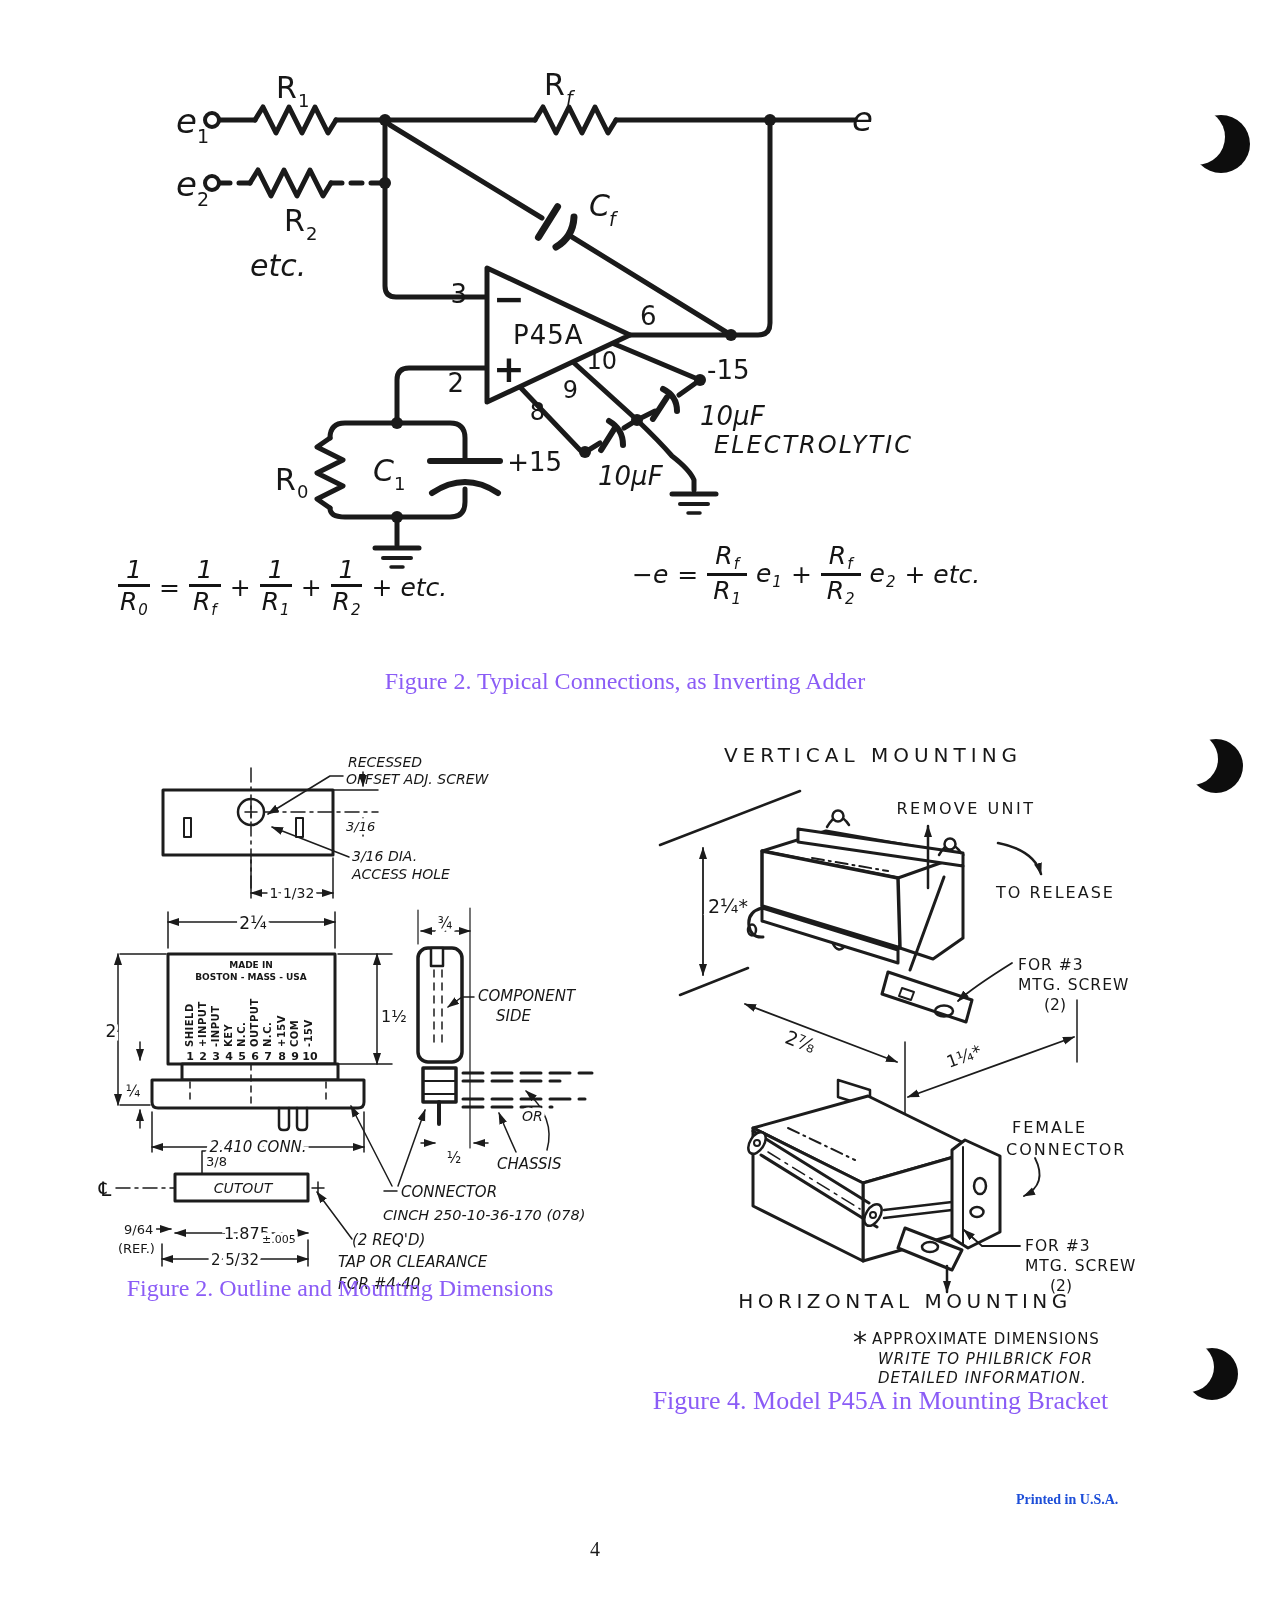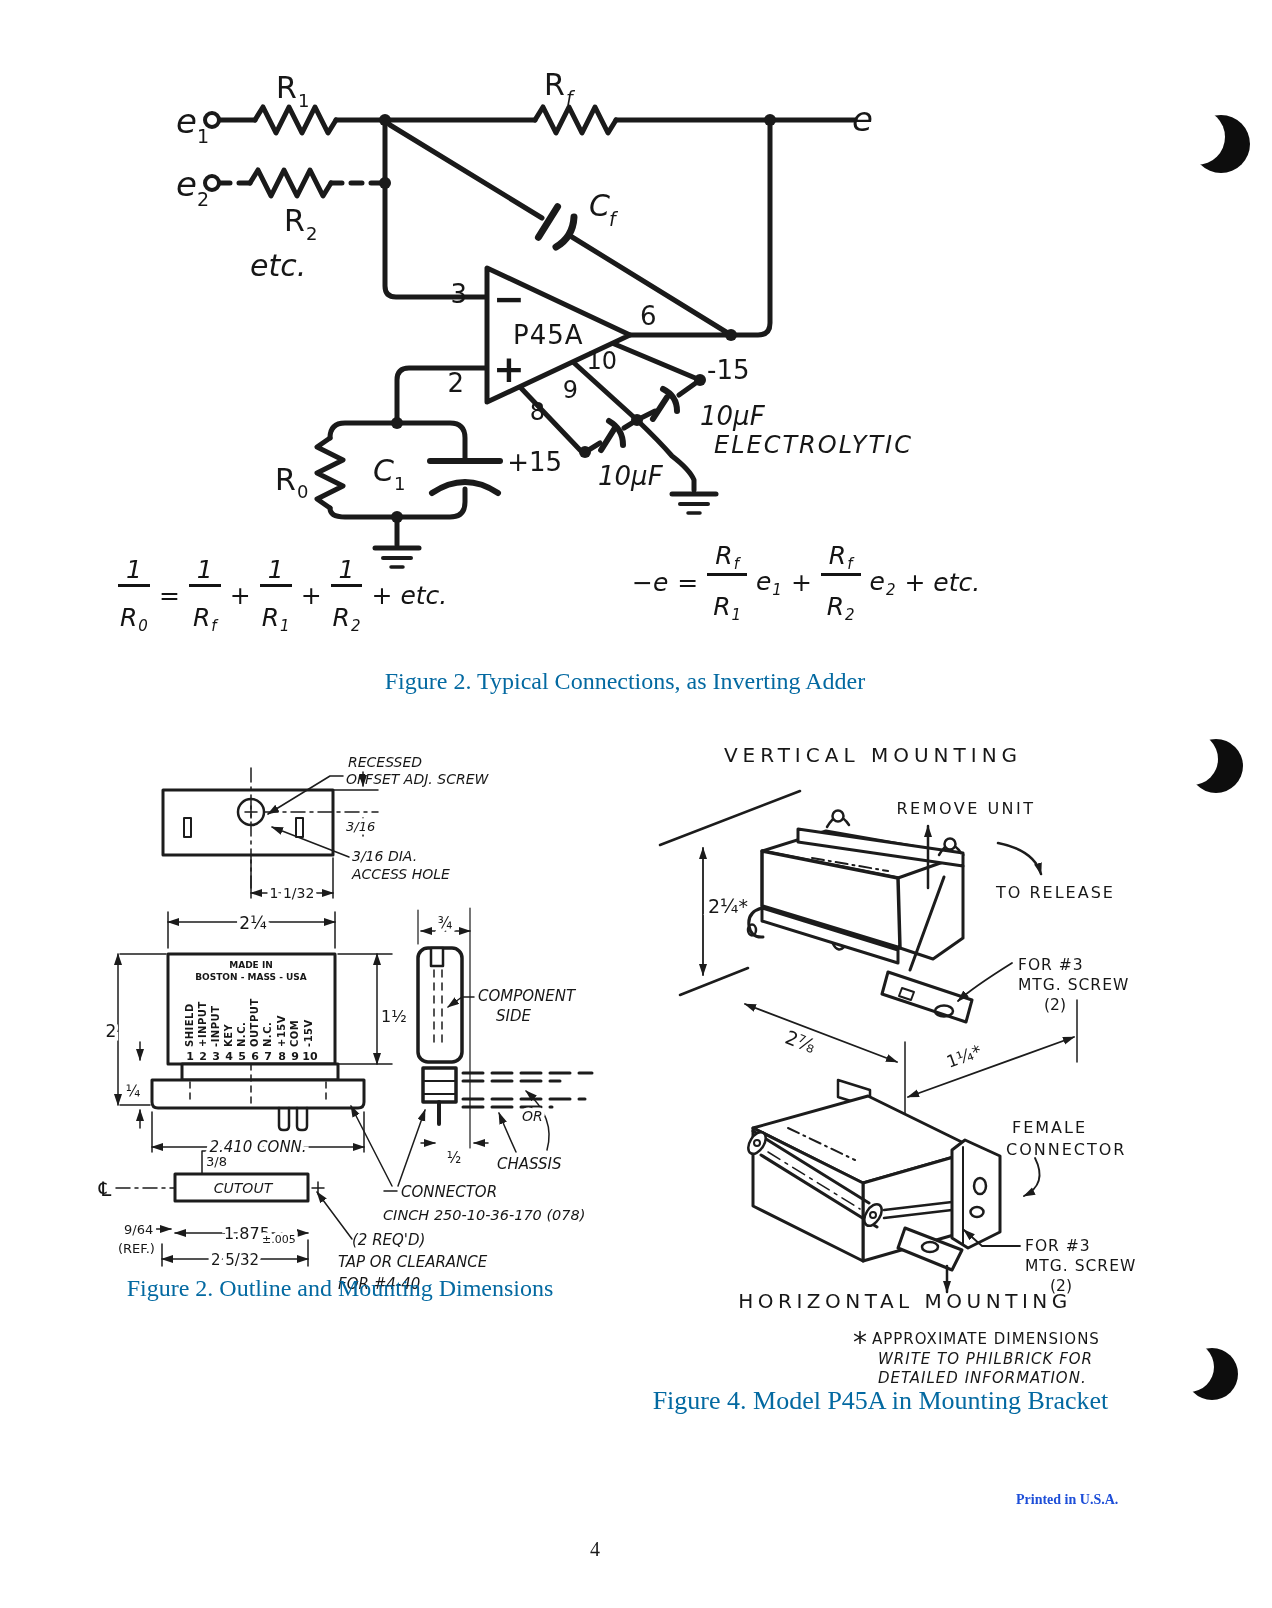--- a/index.html
+++ b/index.html
@@ -4,26 +4,26 @@
 <style>
   html,body{margin:0;padding:0;background:#e8e8e8}
   .page{position:relative;width:1272px;height:1608px;background:#ffffff;overflow:hidden;
         font-family:"DejaVu Sans",sans-serif;color:#161616}
   svg{position:absolute;left:0;top:0}
   svg text{fill:#171717;font-family:"DejaVu Sans",sans-serif}
   .it{font-style:italic}
   .lbl{paint-order:stroke;stroke:#fff;stroke-width:7px;fill:#171717}
   .pv{font:bold 10px "DejaVu Sans",sans-serif;letter-spacing:.5px}
   .pn{font:bold 11px "DejaVu Sans",sans-serif;text-anchor:middle}
-  .cap{position:absolute;font-family:"Liberation Serif",serif;font-size:24px;color:#0369a1;text-align:center}
+  .cap{position:absolute;font-family:"Liberation Serif",serif;font-size:24px;color:#8b5cf6;text-align:center}
   .eq{position:absolute;display:flex;align-items:center;gap:9px;
       font:italic 25px "DejaVu Sans",sans-serif;color:#141414;white-space:nowrap}
   .frac{display:inline-flex;flex-direction:column;align-items:center;line-height:1.08}
   .frac .num{border-bottom:3px solid #141414;padding:0 8px 1px}
-  .frac .den{padding-top:17px}
+  .frac .den{padding-top:1px}
   .sb{font-size:15px;vertical-align:-5px;margin-left:1px}
   .footer{position:absolute;font-family:"Liberation Serif",serif;font-size:14px;font-weight:bold;color:#1d4ed8}
   .pgnum{position:absolute;font-family:"Liberation Serif",serif;font-size:20px;color:#1b1b1b}
 </style>
 </head>
 <body>
 
 <div class="page">
 
 <svg width="1272" height="1608" viewBox="0 0 1272 1608">

